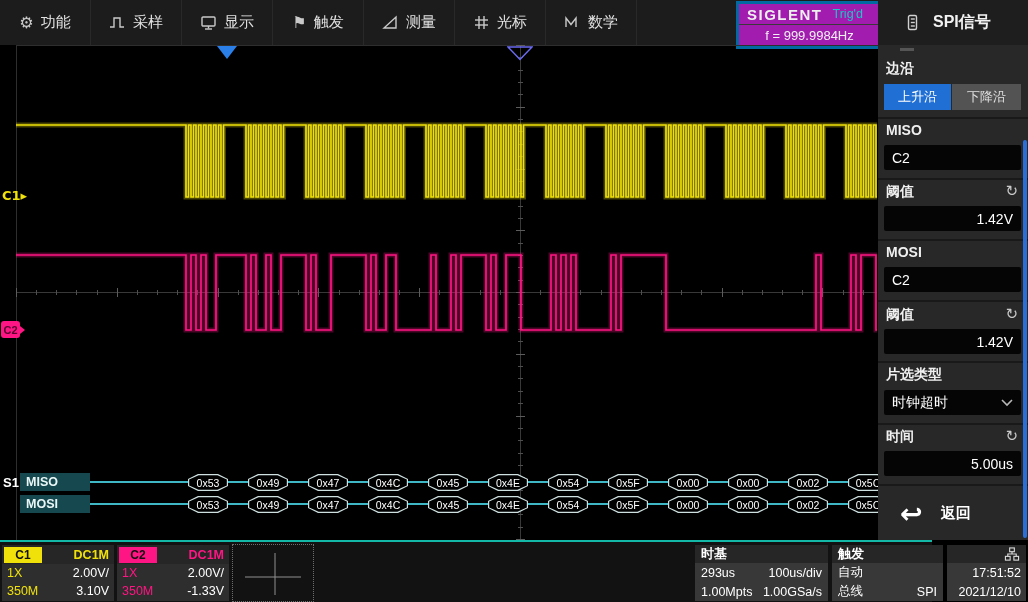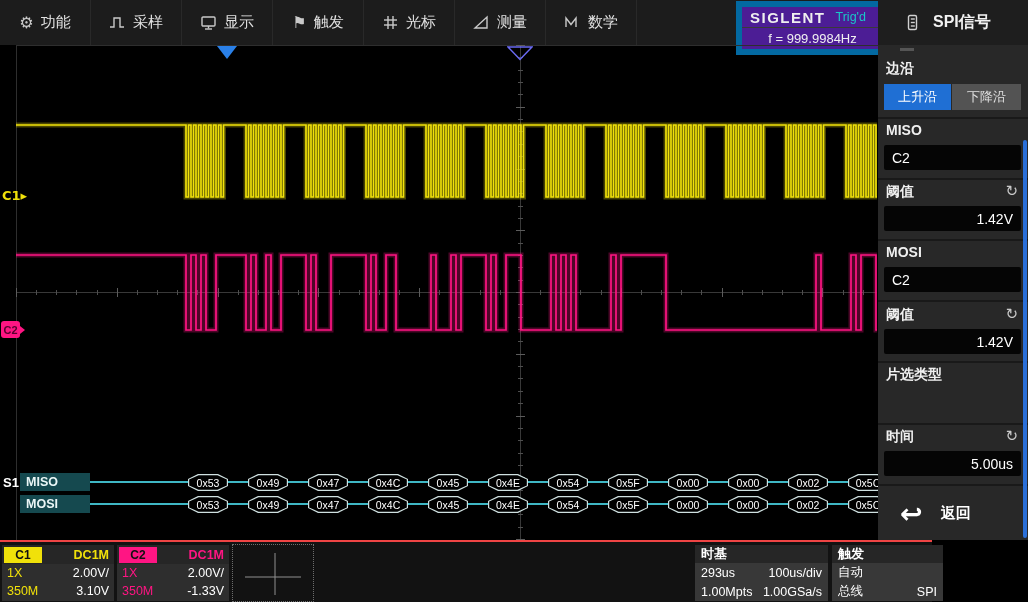--- a/index.html
+++ b/index.html
@@ -6,21 +6,21 @@
   body{font-family:"Liberation Sans", sans-serif; -webkit-font-smoothing:antialiased;}
   .screen{position:relative;width:1028px;height:602px;background:#000;overflow:hidden;}
   .abs{position:absolute;}
 
   
   .menubar{position:absolute;left:0;top:0;width:878px;height:45px;background:#1c1c1c;display:flex;}
   .menu-item{width:90px;height:45px;display:flex;align-items:center;justify-content:center;gap:7px;
              border-right:1px solid #292929;color:#e2e2e2;font-size:15px;cursor:default;}
   .menu-item .mi{color:#c9c9c9;font-family:"DejaVu Sans",sans-serif;font-size:16px;line-height:16px;}
   .menu-item svg{stroke:#c9c9c9;fill:none;stroke-width:1.4;}
-  .logo-box{position:absolute;left:736px;top:1px;width:141px;height:42px;border:6px solid #0369a1;background:#4c1d95;text-align:right;}
+  .logo-box{position:absolute;left:736px;top:1px;width:141px;height:42px;border:3px solid #0369a1;background:#a21caf;text-align:right;}
   .logo-row1{height:20px;display:flex;align-items:center;}
   .logo-brand{color:#efefef;font-weight:bold;font-size:15px;letter-spacing:1.5px;padding-left:8px;}
   .logo-trigd{color:#19c8c8;font-size:12.5px;margin-left:10px;}
   .logo-row2{height:20px;border-top:1px solid #3a3a3a;color:#f0f0f0;font-size:13px;display:flex;align-items:center;justify-content:center;}
 
   
   .grid-border{position:absolute;left:16px;top:45px;width:861px;height:494px;border:1px solid #2e2e2e;}
   .gline{position:absolute;background:#383838;}
   .gtick{position:absolute;background:#4e4e4e;}
   .trig-pos{position:absolute;left:217px;top:46px;width:0;height:0;
@@ -54,21 +54,21 @@
   .pinput.left{padding-left:8px;justify-content:flex-start;}
   .pinput.right{padding-right:8px;justify-content:flex-end;}
   .pbtn{position:absolute;height:26px;font-size:13px;display:flex;align-items:center;justify-content:center;}
   .refresh-ic{position:absolute;right:10px;color:#c8c8c8;font-family:"DejaVu Sans",sans-serif;font-size:15px;}
   .scrollbar{position:absolute;left:145px;top:140px;width:4px;height:398px;background:#2a6fd8;border-radius:2px;}
   .back-row{position:absolute;left:0;top:488px;width:150px;height:50px;display:flex;align-items:center;gap:18px;padding-left:22px;box-sizing:border-box;color:#fff;}
   .back-ic{font-family:"DejaVu Sans",sans-serif;font-size:27px;font-weight:bold;color:#fff;line-height:27px;}
   .back-lbl{font-size:15px;font-weight:bold;}
 
   
-  .statusbar{position:absolute;left:0;top:540px;width:932px;height:62px;background:#121212;border-top:2px solid #ef4444;box-sizing:border-box;}
+  .statusbar{position:absolute;left:0;top:540px;width:932px;height:62px;background:#121212;border-top:2px solid #14b8a6;box-sizing:border-box;}
   .chbox{position:absolute;top:3px;width:112px;height:56px;background:#2e2e2e;font-size:12.5px;}
   .chbox .hdr{height:19px;display:flex;align-items:center;justify-content:space-between;background:#262626;}
   .chbadge{width:38px;height:16px;margin-left:2px;font-weight:bold;font-size:12px;display:flex;align-items:center;justify-content:center;color:#111;}
   .chrow{height:18px;display:flex;align-items:center;justify-content:space-between;padding:0 5px;}
   .dotted-box{position:absolute;left:232px;top:2px;width:80px;height:56px;border:1px dotted #6e6e6e;display:flex;align-items:center;justify-content:center;}
   .infobox{position:absolute;top:3px;height:56px;background:#2e2e2e;color:#fff;font-size:12.5px;}
   .infobox .hdr2{height:18px;background:#262626;display:flex;align-items:center;padding:0 6px;font-weight:bold;font-size:13px;}
   .irow{height:19px;display:flex;align-items:center;justify-content:space-between;padding:0 6px;background:#383838;}
   .dtbox{position:absolute;left:947px;top:3px;width:79px;height:56px;background:#2e2e2e;color:#fff;font-size:12.5px;}
   .dtrow{height:19px;display:flex;align-items:center;justify-content:flex-end;padding-right:5px;background:#383838;}
@@ -96,32 +96,32 @@
           <line x1="5" y1="15" x2="12" y2="15"></line>
         </svg>
       <span>显示</span>
     </div>
     <div class="menu-item">
       <span class="mi">⚑</span>
       <span>触发</span>
     </div>
     <div class="menu-item">
       <svg width="17" height="17" viewBox="0 0 17 17">
+          <polygon points="2,14 14,14 14,3"></polygon>
+        </svg>
+      <span>测量</span>
+    </div>
+    <div class="menu-item">
+      <svg width="17" height="17" viewBox="0 0 17 17">
           <line x1="6" y1="2" x2="6" y2="15"></line>
           <line x1="11" y1="2" x2="11" y2="15"></line>
           <line x1="2" y1="6" x2="15" y2="6"></line>
           <line x1="2" y1="11" x2="15" y2="11"></line>
         </svg>
       <span>光标</span>
-    </div>
-    <div class="menu-item">
-      <svg width="17" height="17" viewBox="0 0 17 17">
-          <polygon points="2,14 14,14 14,3"></polygon>
-        </svg>
-      <span>测量</span>
     </div>
     <div class="menu-item">
       <svg width="17" height="17" viewBox="0 0 17 17">
           <polyline points="2,13 2,4 7,10.5 12,4 12,13"></polyline>
         </svg>
       <span>数学</span>
     </div>
   </div>
 
   <div class="logo-box">
@@ -350,20 +350,26 @@
     <div class="plabel" style="top:244px;">MOSI</div>
     <div class="pinput left" style="top:267px;">C2</div>
     <div class="pdiv" style="top:300px;"></div>
 
     <div class="plabel" style="top:306px;">阈值</div>
     <span class="refresh-ic" style="top:305px;">↻</span>
     <div class="pinput right" style="top:329px;">1.42V</div>
     <div class="pdiv" style="top:361px;"></div>
 
     <div class="plabel" style="top:366px;">片选类型</div>
+    <div class="pinput left" style="top:390px;">
+      <span>时钟超时</span>
+      <svg class="abs" style="right:8px;top:9px;" width="12" height="8">
+          <polyline points="1,1 6,6 11,1" fill="none" stroke="#b8b8b8" stroke-width="1.6"></polyline>
+        </svg>
+    </div>
     <div class="pdiv" style="top:423px;"></div>
 
     <div class="plabel" style="top:428px;">时间</div>
     <span class="refresh-ic" style="top:427px;">↻</span>
     <div class="pinput right" style="top:451px;text-align:center;">5.00us</div>
     <div class="pdiv" style="top:484px;"></div>
 
     <div class="back-row">
       <span class="back-ic">↩</span>
       <span class="back-lbl">返回</span>
@@ -427,14 +433,27 @@
       <div class="irow">
           <span>自动</span>
           <span></span>
         </div>
       <div class="irow">
           <span>总线</span>
           <span>SPI</span>
         </div>
     </div>
 
+    <div class="dtbox">
+      <div style="height:18px;display:flex;align-items:center;justify-content:flex-end;padding-right:6px;background:#262626;">
+        <svg width="16" height="15" viewBox="0 0 17 16" style="stroke:#d8d8d8;fill:none;stroke-width:1.2;">
+          <rect x="6" y="1" width="5" height="4"></rect>
+            <rect x="1.5" y="10" width="5" height="4"></rect>
+            <rect x="10.5" y="10" width="5" height="4"></rect>
+          <polyline points="8.5,5 8.5,7.5"></polyline>
+            <polyline points="4,10 4,7.5 13,7.5 13,10"></polyline>
+        </svg>
+      </div>
+      <div class="dtrow">17:51:52</div>
+      <div class="dtrow">2021/12/10</div>
+    </div>
   </div>
 </div>
 
 </body></html>

